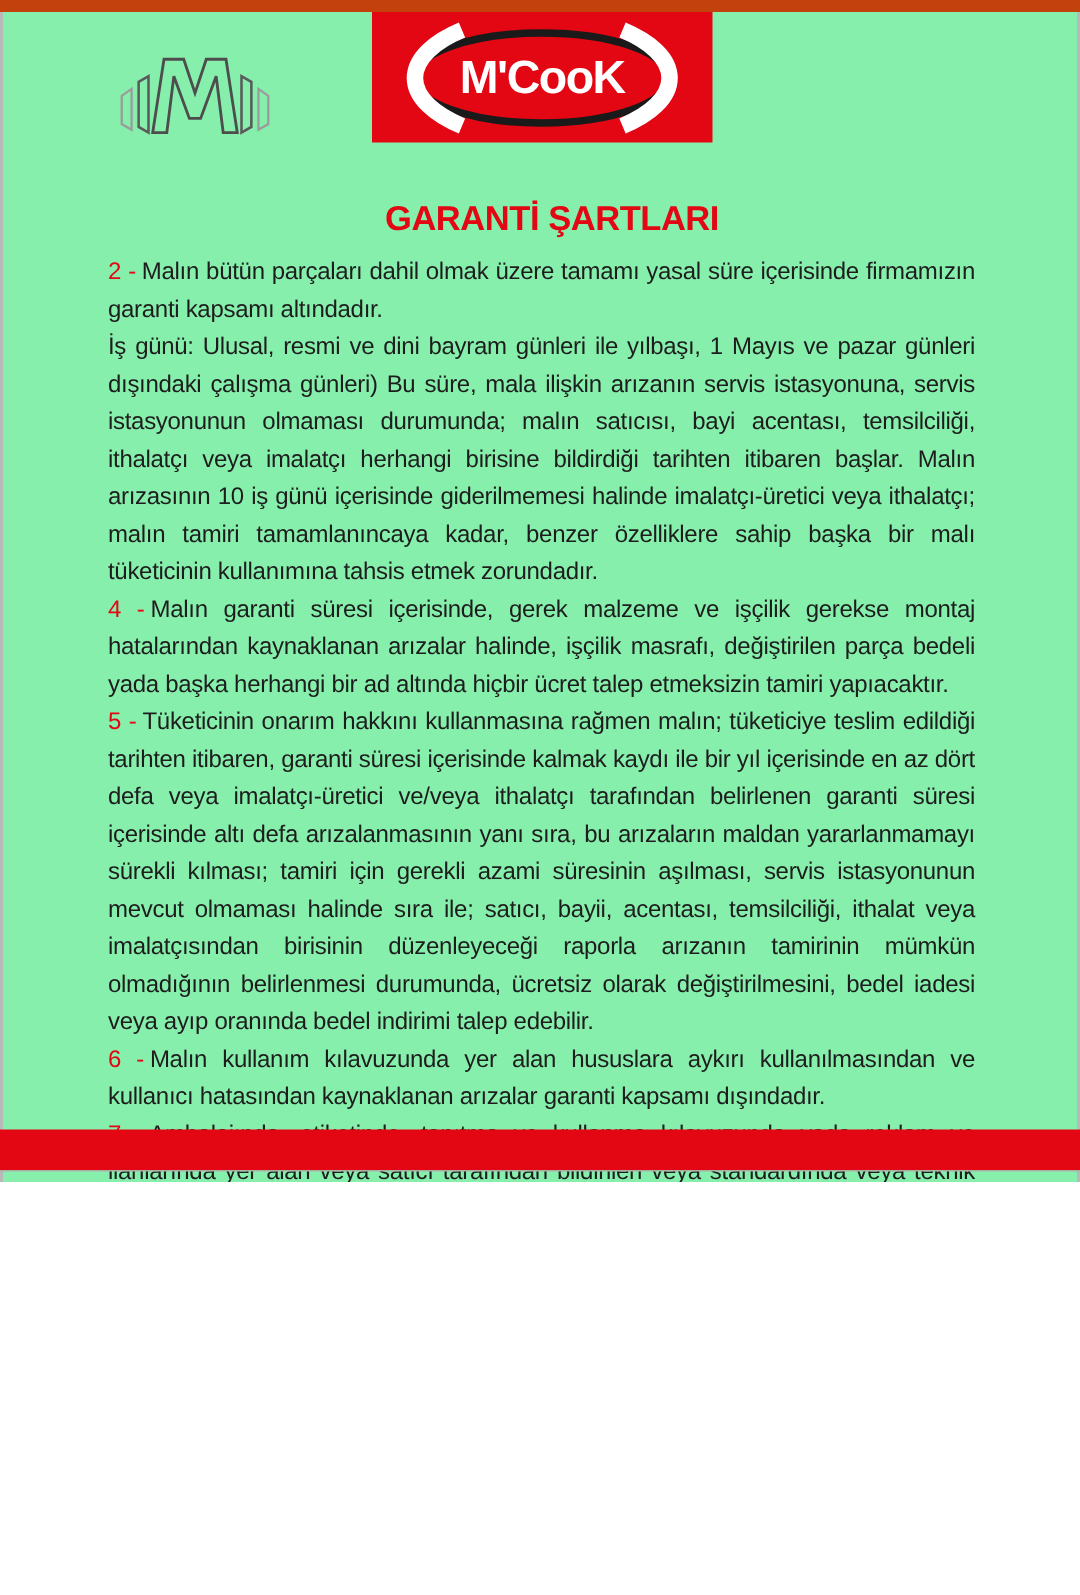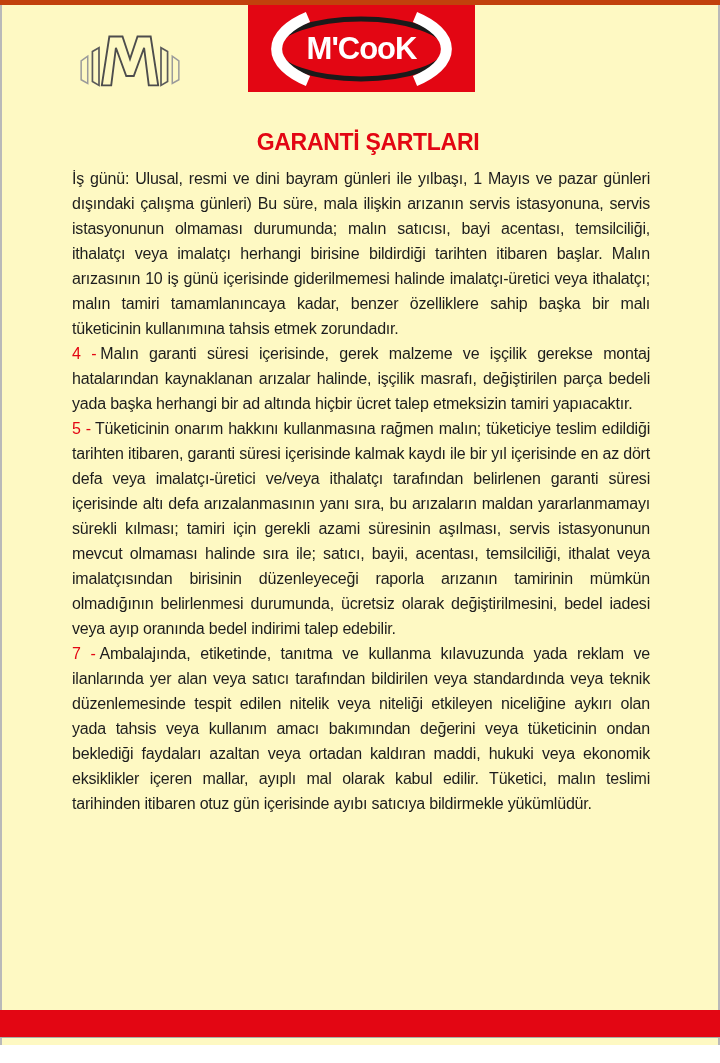--- a/index.html
+++ b/index.html
@@ -1,21 +1,21 @@
 <!DOCTYPE html>
 <html><head>
 <meta charset="utf-8">
 <style>
   html,body { margin:0; padding:0; background:#ffffff; }
   .page {
     position:relative;
-    width:720px; height:1045px;
+    width:720px; height:788px;
     box-sizing:border-box;
-    background:#fef9c3;
-    border-top:5px solid #c2410c;
+    background:#86efac;
+    border-top:8px solid #c2410c;
     overflow:hidden;
     font-family:"Liberation Sans", sans-serif;
   }
   .edge { position:absolute; top:0; bottom:0; width:2px; background:#b9b9b9; z-index:1; }
   .edge.left { left:0; }
   .edge.right { right:0; }
 
   
   .header { position:relative; height:90px; }
   .m-logo { position:absolute; left:70px; top:24px; width:120px; height:62px; }
@@ -83,21 +83,23 @@
         <path d="M60 12 A 100 44 0 0 0 60 76" fill="none" stroke="#ffffff" stroke-width="11"></path>
         <path d="M167 12 A 100 44 0 0 1 167 76" fill="none" stroke="#ffffff" stroke-width="11"></path>
       </svg>
       <span class="brand-text">M'CooK</span>
     </div>
   </div>
 
   <h1 class="title">GARANTİ ŞARTLARI</h1>
 
   <div class="content">
+    <p class="para"><span class="num">2 -</span><span>Malın bütün parçaları dahil olmak üzere tamamı yasal süre içerisinde firmamızın garanti kapsamı altındadır.</span></p>
     <p class="para"><span>İş günü: Ulusal, resmi ve dini bayram günleri ile yılbaşı, 1 Mayıs ve pazar günleri dışındaki çalışma günleri) Bu süre, mala ilişkin arızanın servis istasyonuna, servis istasyonunun olmaması durumunda; malın satıcısı, bayi acentası, temsilciliği, ithalatçı veya imalatçı herhangi birisine bildirdiği tarihten itibaren başlar. Malın arızasının 10 iş günü içerisinde giderilmemesi halinde imalatçı-üretici veya ithalatçı; malın tamiri tamamlanıncaya kadar, benzer özelliklere sahip başka bir malı tüketicinin kullanımına tahsis etmek zorundadır.</span></p>
     <p class="para"><span class="num">4 -</span><span>Malın garanti süresi içerisinde, gerek malzeme ve işçilik gerekse montaj hatalarından kaynaklanan arızalar halinde, işçilik masrafı, değiştirilen parça bedeli yada başka herhangi bir ad altında hiçbir ücret talep etmeksizin tamiri yapıacaktır.</span></p>
     <p class="para"><span class="num">5 -</span><span>Tüketicinin onarım hakkını kullanmasına rağmen malın; tüketiciye teslim edildiği tarihten itibaren, garanti süresi içerisinde kalmak kaydı ile bir yıl içerisinde en az dört defa veya imalatçı-üretici ve/veya ithalatçı tarafından belirlenen garanti süresi içerisinde altı defa arızalanmasının yanı sıra, bu arızaların maldan yararlanmamayı sürekli kılması; tamiri için gerekli azami süresinin aşılması, servis istasyonunun mevcut olmaması halinde sıra ile; satıcı, bayii, acentası, temsilciliği, ithalat veya imalatçısından birisinin düzenleyeceği raporla arızanın tamirinin mümkün olmadığının belirlenmesi durumunda, ücretsiz olarak değiştirilmesini, bedel iadesi veya ayıp oranında bedel indirimi talep edebilir.</span></p>
+    <p class="para"><span class="num">6 -</span><span>Malın kullanım kılavuzunda yer alan hususlara aykırı kullanılmasından ve kullanıcı hatasından kaynaklanan arızalar garanti kapsamı dışındadır.</span></p>
     <p class="para"><span class="num">7 -</span><span>Ambalajında, etiketinde, tanıtma ve kullanma kılavuzunda yada reklam ve ilanlarında yer alan veya satıcı tarafından bildirilen veya standardında veya teknik düzenlemesinde tespit edilen nitelik veya niteliği etkileyen niceliğine aykırı olan yada tahsis veya kullanım amacı bakımından değerini veya tüketicinin ondan beklediği faydaları azaltan veya ortadan kaldıran maddi, hukuki veya ekonomik eksiklikler içeren mallar, ayıplı mal olarak kabul edilir. Tüketici, malın teslimi tarihinden itibaren otuz gün içerisinde ayıbı satıcıya bildirmekle yükümlüdür.</span></p>
   </div>
 
   <div class="footer-bar"></div>
   <div class="footer-line"></div>
 </div>
 
 </body></html>

